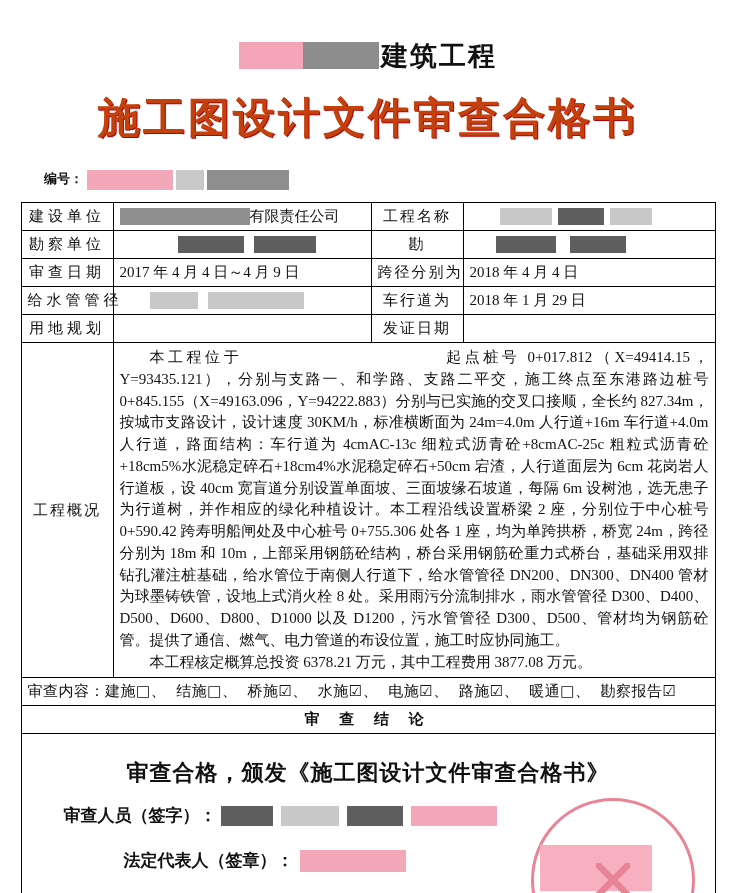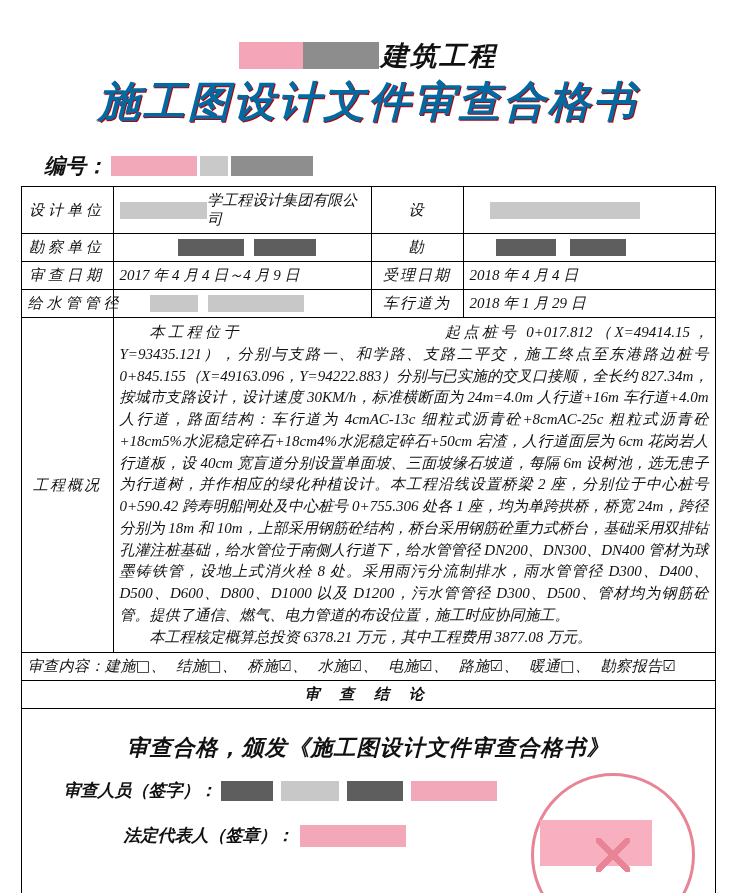--- a/index.html
+++ b/index.html
@@ -13,21 +13,20 @@
     font-family: "Liberation Serif", serif;
     color: #111;
     position: relative;
     overflow: hidden;
   }
   .page {
     position: relative;
     width: 736px;
     height: 893px;
     box-sizing: border-box;
-    font-style: italic;
   }
 
   
   .header-line {
     text-align: center;
     font-size: 27px;
     font-weight: bold;
     letter-spacing: 2px;
     padding-top: 38px;
     position: relative;
@@ -38,35 +37,36 @@
     vertical-align: middle;
     height: 27px;
     width: 140px;
     background: linear-gradient(90deg,#f4a6b8 0%, #f4a6b8 46%, #8d8d8d 46%, #8d8d8d 100%);
     margin-right: 2px;
     position: relative;
     top: -3px;
   }
   .main-title {
     text-align: center;
-    color: #0369a1;
+    color: #c2410c;
     font-size: 42px;
     font-weight: bold;
     letter-spacing: 3px;
+    margin-top: 16px;
     font-family: "DejaVu Serif", serif;
     text-shadow: 1px 1px 0 #b5000a;
   }
 
   .code-row {
     margin-top: 24px;
     margin-left: 44px;
-    font-size: 21px;
+    font-size: 13px;
     font-weight: bold;
     display: flex;
-    align-items: center;
+    align-items: flex-start;
     height: 24px;
   }
   .code-redact-1 {
     width: 86px; height: 20px; background: #f3a8ba; margin-left: 4px;
   }
   .code-redact-2 {
     width: 28px; height: 20px; background: #c9c9c9; margin-left: 3px;
   }
   .code-redact-3 {
     width: 82px; height: 20px; background: #8e8e8e; margin-left: 3px;
@@ -223,36 +223,38 @@
   </div>
 
   <table class="doc">
     <colgroup>
       <col style="width:92px">
         <col style="width:258px">
         <col style="width:92px">
         <col style="width:252px">
     </colgroup>
     <tbody>
-
-      <tr class="row-h">
-        <td class="lbl">设计单位</td>
-        <td>
-          <span class="cell-flex">
-            <span class="rd rd-light" style="width:92px"></span>
-            <span>学工程设计集团有限公司</span>
-          </span>
-        </td>
-        <td class="lbl-wide">设</td>
-        <td>
-          <span class="cell-flex">
-            <span class="rd rd-light" style="width:150px;margin-left:20px"></span>
-          </span>
-        </td>
-      </tr>
+      <tr class="row-h">
+        <td class="lbl">建设单位</td>
+        <td>
+          <span class="cell-flex">
+            <span class="rd rd-gray" style="width:130px"></span>
+            <span>有限责任公司</span>
+          </span>
+        </td>
+        <td class="lbl-wide">工程名称</td>
+        <td>
+          <span class="cell-flex">
+            <span class="rd rd-light" style="width:52px;margin-left:30px"></span>
+            <span class="rd rd-dark" style="width:46px;margin-left:6px"></span>
+            <span class="rd rd-light" style="width:42px;margin-left:6px"></span>
+          </span>
+        </td>
+      </tr>
+
 
       <tr class="row-h">
         <td class="lbl">勘察单位</td>
         <td>
           <span class="cell-flex">
             <span class="rd rd-dark" style="width:66px;margin-left:58px"></span>
             <span class="rd rd-dark" style="width:62px;margin-left:10px"></span>
           </span>
         </td>
         <td class="lbl-wide">勘</td>
@@ -260,36 +262,42 @@
           <span class="cell-flex">
             <span class="rd rd-dark" style="width:60px;margin-left:26px"></span>
             <span class="rd rd-dark" style="width:56px;margin-left:14px"></span>
           </span>
         </td>
       </tr>
 
       <tr class="row-h">
         <td class="lbl">审查日期</td>
         <td class="val-c">2017 年 4 月 4 日～4 月 9 日</td>
-        <td class="lbl-wide">受理日期</td>
+        <td class="lbl-wide">跨径分别为</td>
         <td class="val-c">2018 年 4 月 4 日</td>
       </tr>
 
       <tr class="row-h">
         <td class="lbl">给水管管径</td>
         <td>
           <span class="cell-flex">
             <span class="rd rd-light" style="width:48px;margin-left:30px"></span>
             <span class="rd rd-light" style="width:96px;margin-left:10px"></span>
           </span>
         </td>
         <td class="lbl-wide">车行道为</td>
         <td class="val-c">2018 年 1 月 29 日</td>
       </tr>
 
+      <tr class="row-h">
+        <td class="lbl">用地规划</td>
+        <td>&nbsp;</td>
+        <td class="lbl-wide">发证日期</td>
+        <td>&nbsp;</td>
+      </tr>
 
       <tr>
         <td class="overview-label">工程概况</td>
         <td colspan="3" class="overview-body">
           <p>本工程位于　　　　　　　　　　　起点桩号 0+017.812（X=49414.15，Y=93435.121），分别与支路一、和学路、支路二平交，施工终点至东港路边桩号 0+845.155（X=49163.096，Y=94222.883）分别与已实施的交叉口接顺，全长约 827.34m，按城市支路设计，设计速度 30KM/h，标准横断面为 24m=4.0m 人行道+16m 车行道+4.0m 人行道，路面结构：车行道为 4cmAC-13c 细粒式沥青砼+8cmAC-25c 粗粒式沥青砼+18cm5%水泥稳定碎石+18cm4%水泥稳定碎石+50cm 宕渣，人行道面层为 6cm 花岗岩人行道板，设 40cm 宽盲道分别设置单面坡、三面坡缘石坡道，每隔 6m 设树池，选无患子为行道树，并作相应的绿化种植设计。本工程沿线设置桥梁 2 座，分别位于中心桩号 0+590.42 跨寿明船闸处及中心桩号 0+755.306 处各 1 座，均为单跨拱桥，桥宽 24m，跨径分别为 18m 和 10m，上部采用钢筋砼结构，桥台采用钢筋砼重力式桥台，基础采用双排钻孔灌注桩基础，给水管位于南侧人行道下，给水管管径 DN200、DN300、DN400 管材为球墨铸铁管，设地上式消火栓 8 处。采用雨污分流制排水，雨水管管径 D300、D400、D500、D600、D800、D1000 以及 D1200，污水管管径 D300、D500、管材均为钢筋砼管。提供了通信、燃气、电力管道的布设位置，施工时应协同施工。</p>
           <p>本工程核定概算总投资 6378.21 万元，其中工程费用 3877.08 万元。</p>
         </td>
       </tr>
 
       <tr>

